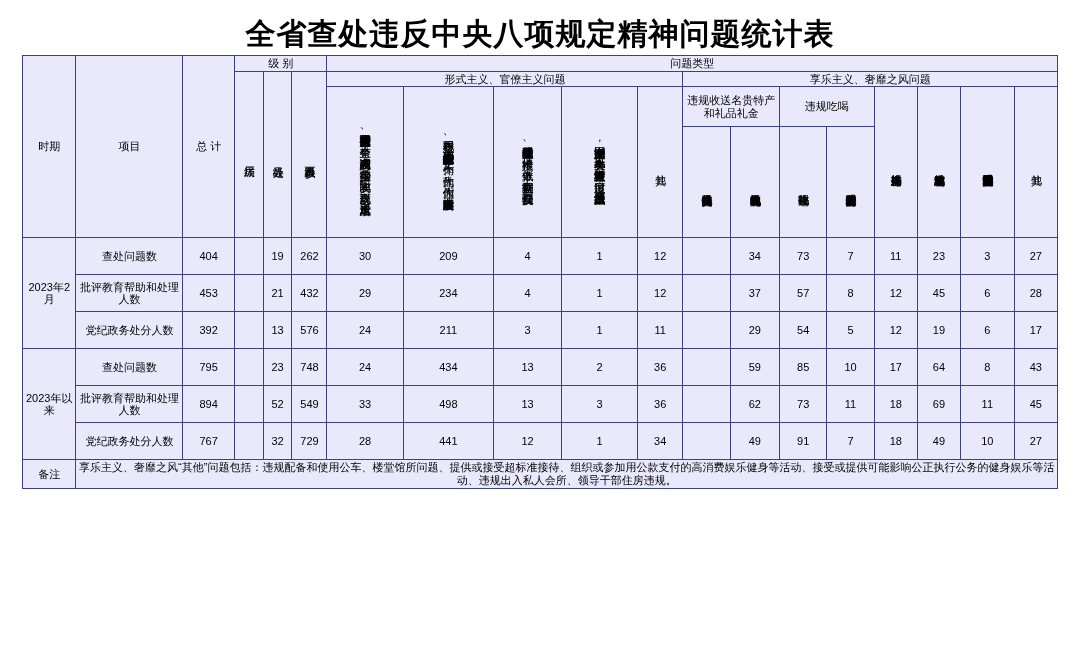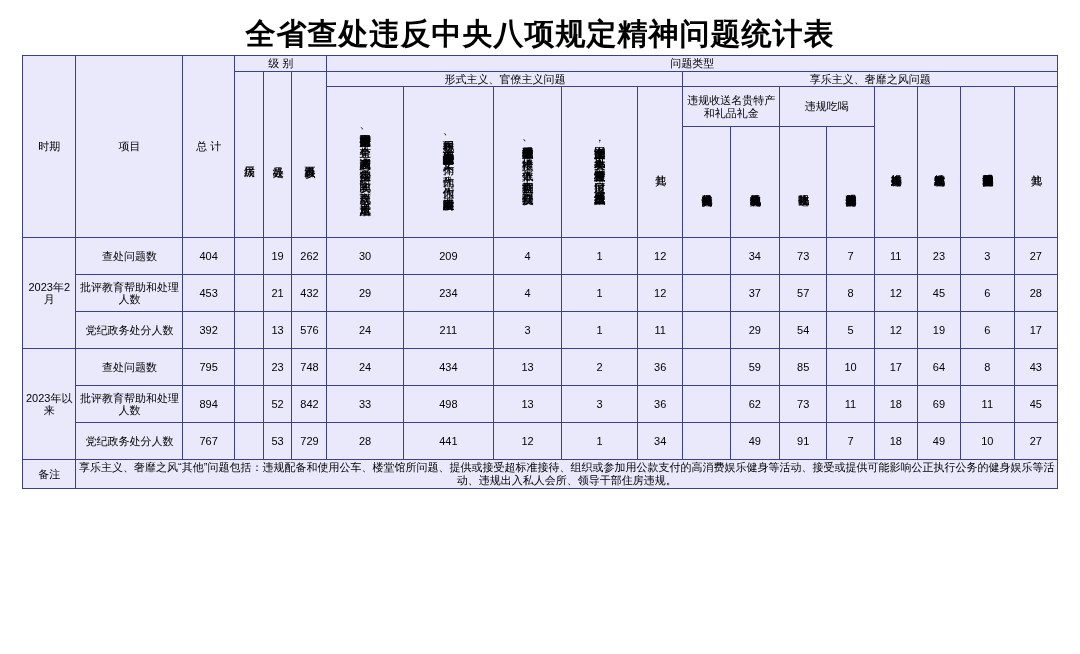--- a/index.html
+++ b/index.html
@@ -284,41 +284,41 @@
       <td>64</td>
       <td>8</td>
       <td>43</td>
     </tr>
 
     <tr class="row-data">
       <td class="row-label">批评教育帮助和处理人数</td>
       <td class="total-cell">894</td>
       <td></td>
       <td>52</td>
-      <td>842</td>
+      <td>549</td>
       <td>33</td>
       <td>498</td>
       <td>13</td>
       <td>3</td>
       <td>36</td>
       <td></td>
       <td>62</td>
       <td>73</td>
       <td>11</td>
       <td>18</td>
       <td>69</td>
       <td>11</td>
       <td>45</td>
     </tr>
 
     <tr class="row-data">
       <td class="row-label">党纪政务处分人数</td>
       <td class="total-cell">767</td>
       <td></td>
-      <td>53</td>
+      <td>32</td>
       <td>729</td>
       <td>28</td>
       <td>441</td>
       <td>12</td>
       <td>1</td>
       <td>34</td>
       <td></td>
       <td>49</td>
       <td>91</td>
       <td>7</td>

